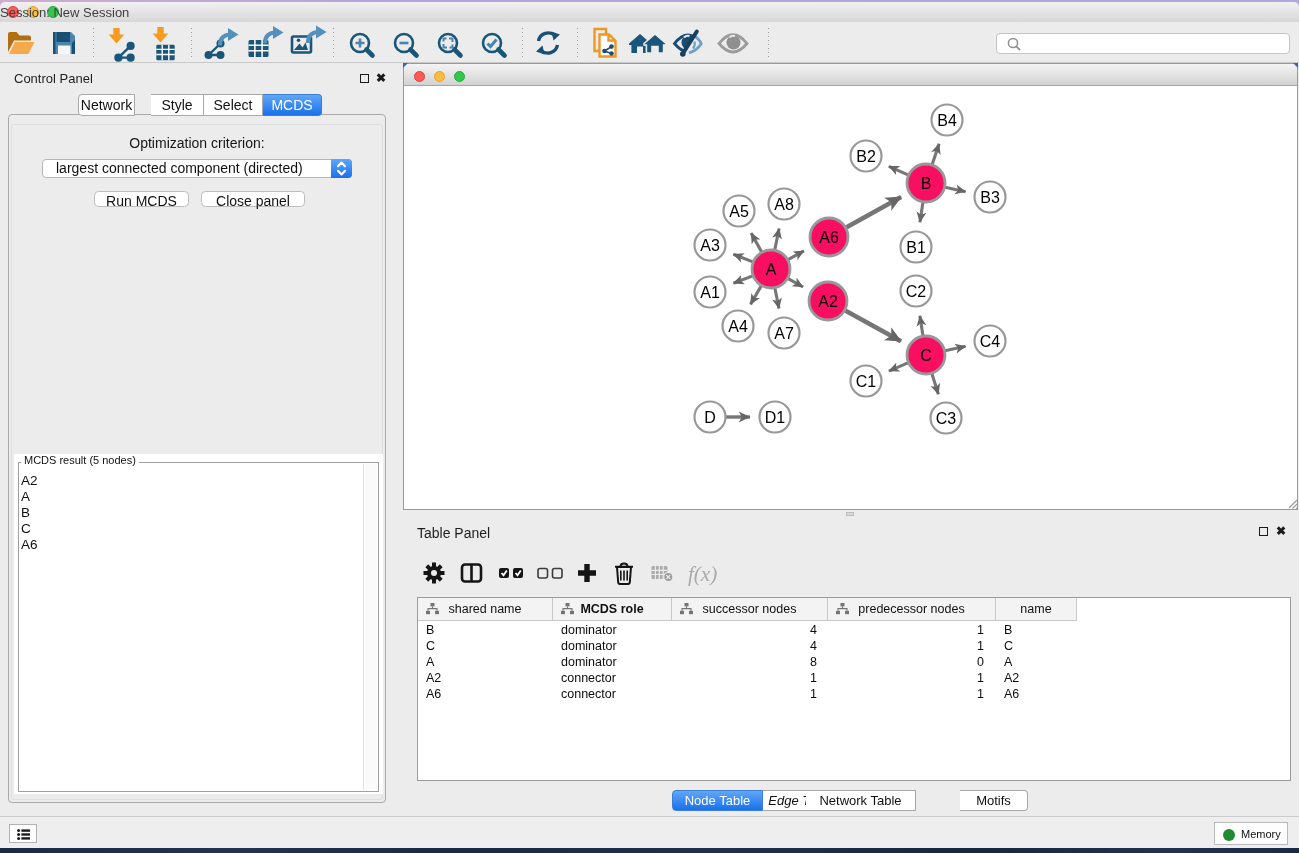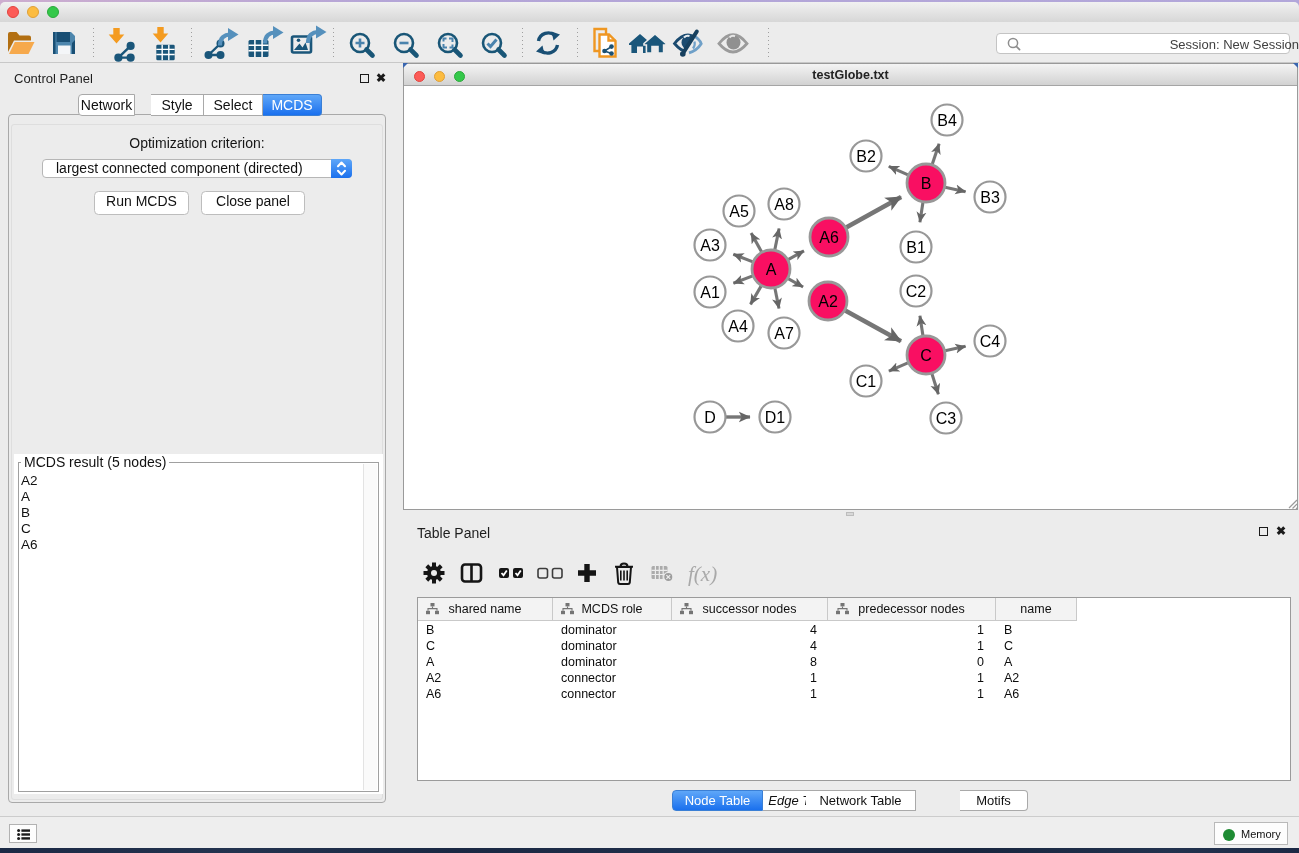--- a/index.html
+++ b/index.html
@@ -3,44 +3,44 @@
 <meta charset="utf-8">
 <style>
 * { margin:0; padding:0; box-sizing:border-box; }
 html,body { width:1299px; height:853px; overflow:hidden; }
 body { font-family:"Liberation Sans", sans-serif; background:#ececec; position:relative; }
 .abs { position:absolute; }
 
 
 #wallstrip { left:0; top:0; width:1299px; height:14px; background:linear-gradient(90deg,#cdadcf,#b4a5d7 30%,#b2a7da); }
 #titlebar { left:0; top:2px; width:1299px; height:20px; background:linear-gradient(#f1f1f1,#d7d7d7); border-radius:5px 5px 0 0; }
-#titletext { left:0; top:3px; z-index:3; width:1299px; height:19px; text-align:right; font-size:13px; color:#404040; line-height:19px;margin-top:32px; }
+#titletext { left:0; top:3px; z-index:3; width:1299px; height:19px; text-align:left; font-size:13px; color:#404040; line-height:19px; }
 .tl { border-radius:50%; width:12px; height:12px; }
 #toolbar { left:0; top:22px; width:1299px; height:41px; background:#ececec; border-bottom:1px solid #c8c8c8; }
 .tsep { top:28px; width:1px; height:29px; background-image:linear-gradient(#9f9f9f 30%, rgba(0,0,0,0) 0%); background-size:1px 4px; }
 #searchbox { left:996px; top:33px; width:294px; height:21px; background:#fff; border:1px solid #c4c4c4; border-radius:4px; }
 
 
 #cp-title { left:14px; top:71px; font-size:13px; color:#1e1e1e; }
 #cp-box { left:8px; top:114px; width:378px; height:689px; border:1px solid #a9a9a9; border-radius:4px; background:#ececec; }
 #cp-inner { left:11px; top:124px; width:372px; height:676px; border:1px solid #dedede; border-radius:3px; background:#ececec; }
 .tab { top:94px; height:22px; background:#fff; border:1px solid #a9a9a9; border-left:none; font-size:14px; color:#111; text-align:center; line-height:21px; }
 #tab-net { left:78px; width:57px; border-left:1px solid #a9a9a9; border-radius:4px 0 0 4px; }
 #tab-style { left:151px; width:53px; }
 #tab-select { left:204px; width:59px; }
 #tab-mcds { left:263px; width:59px; border-radius:0 4px 4px 0; background:linear-gradient(#5fa7f8,#1a70ee); color:#fff; border-color:#3a7fd5; }
 #opt-label { left:0px; top:135px; width:394px; text-align:center; font-size:14px; color:#161616; }
 #dropdown { left:42px; top:159px; width:310px; height:19px; background:#fff; border:1px solid #b6b6b6; border-radius:4px; font-size:14px; color:#111; line-height:17.5px; padding-left:13px; }
 #dd-btn { left:331px; top:159px; width:21px; height:19px; border-radius:0 4px 4px 0; background:linear-gradient(#5fa7f8,#1a70ee); }
-.btn { top:191px; height:24px; background:#fff; border:1px solid #bdbdbd; border-radius:4.5px; font-size:14px; color:#111; text-align:center; line-height:18.5px; }
+.btn { top:191px; height:16px; background:#fff; border:1px solid #bdbdbd; border-radius:4.5px; font-size:14px; color:#111; text-align:center; line-height:18.5px; }
 #btn-run { left:94px; width:95px; }
 #btn-close { left:201px; width:104px; }
 #mcds-white { left:14px; top:454px; width:369px; height:340px; background:#fff; }
 #mcds-border { left:3.5px; top:7.5px; width:361px; height:330px; border:1px solid #a0a0a0; }
-#mcds-legend { left:7px; top:0px; background:#fff; padding:0 3px; font-size:14px; color:#111; }
+#mcds-legend { left:7px; top:0px; background:#fff; padding:0 3px; font-size:11px; color:#111; }
 #mcds-list { left:7px; top:18.5px; font-size:13.5px; color:#111; line-height:16px; }
 #mcds-scroll { left:349px; top:9.5px; width:14px; height:326px; background:#fafafa; border-left:1px solid #e3e3e3; }
 
 
 #netwin { left:403px; top:63px; width:895px; height:447px; background:#fff; border:1px solid #9a9a9a; }
 #net-titlebar { left:0; top:0; width:893px; height:22px; background:linear-gradient(#f4f4f4,#d2d2d2); border-bottom:1px solid #a5a5a5; }
 #net-title { left:0; top:0; width:893px; text-align:center; font-size:12.5px; font-weight:bold; color:#222; line-height:22px; }
 .tl2 { border-radius:50%; width:11px; height:11px; top:6.5px; }
 
 
@@ -245,21 +245,20 @@
   <div class="abs" id="mcds-legend">MCDS result (5 nodes)</div>
   <div class="abs" id="mcds-list">A2<br>A<br>B<br>C<br>A6</div>
   <div class="abs" id="mcds-scroll"></div>
 </div>
 
 <div class="abs" id="netwin">
   <div class="abs" id="net-titlebar"></div>
   <div class="abs tl2" style="left:10px;background:#fc5b57;border:0.5px solid #e2433e;"></div>
   <div class="abs tl2" style="left:30px;background:#fcbc40;border:0.5px solid #e0a036;"></div>
   <div class="abs tl2" style="left:50px;background:#34c84a;border:0.5px solid #2aa93b;"></div>
-  <div class="abs" id="net-title">testGlobe.txt</div>
 <svg width="895" height="447" viewBox="0 0 895 447" style="position:absolute;left:-1px;top:-1px;">
 <path d="M0,0 h5 L0,5 z" fill="#3a66b0"></path>
       <path d="M895,0 h-5 L895,5 z" fill="#3a66b0"></path>
 <g stroke="#9a9a9a" stroke-width="1.2">
         <path d="M886,445 L894,437 M889.5,445.5 L894,441 M893,446 L894.5,444.5"></path>
       </g>
 </svg>
   <div class="abs" id="graph-holder" style="left:0;top:22px;"><svg width="893" height="423" viewBox="0 0 893 423">
 <defs>
           <marker id="ah" viewBox="0 0 10 10" refX="9.5" refY="5" markerWidth="3.5" markerHeight="3.5" orient="auto" markerUnits="strokeWidth">
@@ -395,21 +394,21 @@
 <div class="abs" id="tablebox">
   <div class="abs" id="thead">
       <div class="hcell abs" style="left:0px;width:135px;"><svg width="13" height="12" viewBox="0 0 13 12" style="position:absolute;top:5px;left:8px;">
           <g fill="#757575">
             <rect x="4.5" y="0" width="4" height="3.4"></rect>
             <rect x="0" y="7.8" width="4" height="3.4"></rect>
             <rect x="9" y="7.8" width="4" height="3.4"></rect>
           </g>
           <path d="M6.5,3.4 V5.6 M2,7.8 V5.6 H11 V7.8" stroke="#757575" stroke-width="1.1" fill="none"></path>
         </svg>shared name</div>
-<div class="hcell abs" style="left:135px;width:119px;"><svg width="13" height="12" viewBox="0 0 13 12" style="position:absolute;top:5px;left:8px;">
+<div class="hcell abs" style="left:135px;width:119px;font-weight:bold;"><svg width="13" height="12" viewBox="0 0 13 12" style="position:absolute;top:5px;left:8px;">
           <g fill="#757575">
             <rect x="4.5" y="0" width="4" height="3.4"></rect>
             <rect x="0" y="7.8" width="4" height="3.4"></rect>
             <rect x="9" y="7.8" width="4" height="3.4"></rect>
           </g>
           <path d="M6.5,3.4 V5.6 M2,7.8 V5.6 H11 V7.8" stroke="#757575" stroke-width="1.1" fill="none"></path>
         </svg>MCDS role</div>
 <div class="hcell abs" style="left:254px;width:156px;"><svg width="13" height="12" viewBox="0 0 13 12" style="position:absolute;top:5px;left:8px;">
           <g fill="#757575">
             <rect x="4.5" y="0" width="4" height="3.4"></rect>

